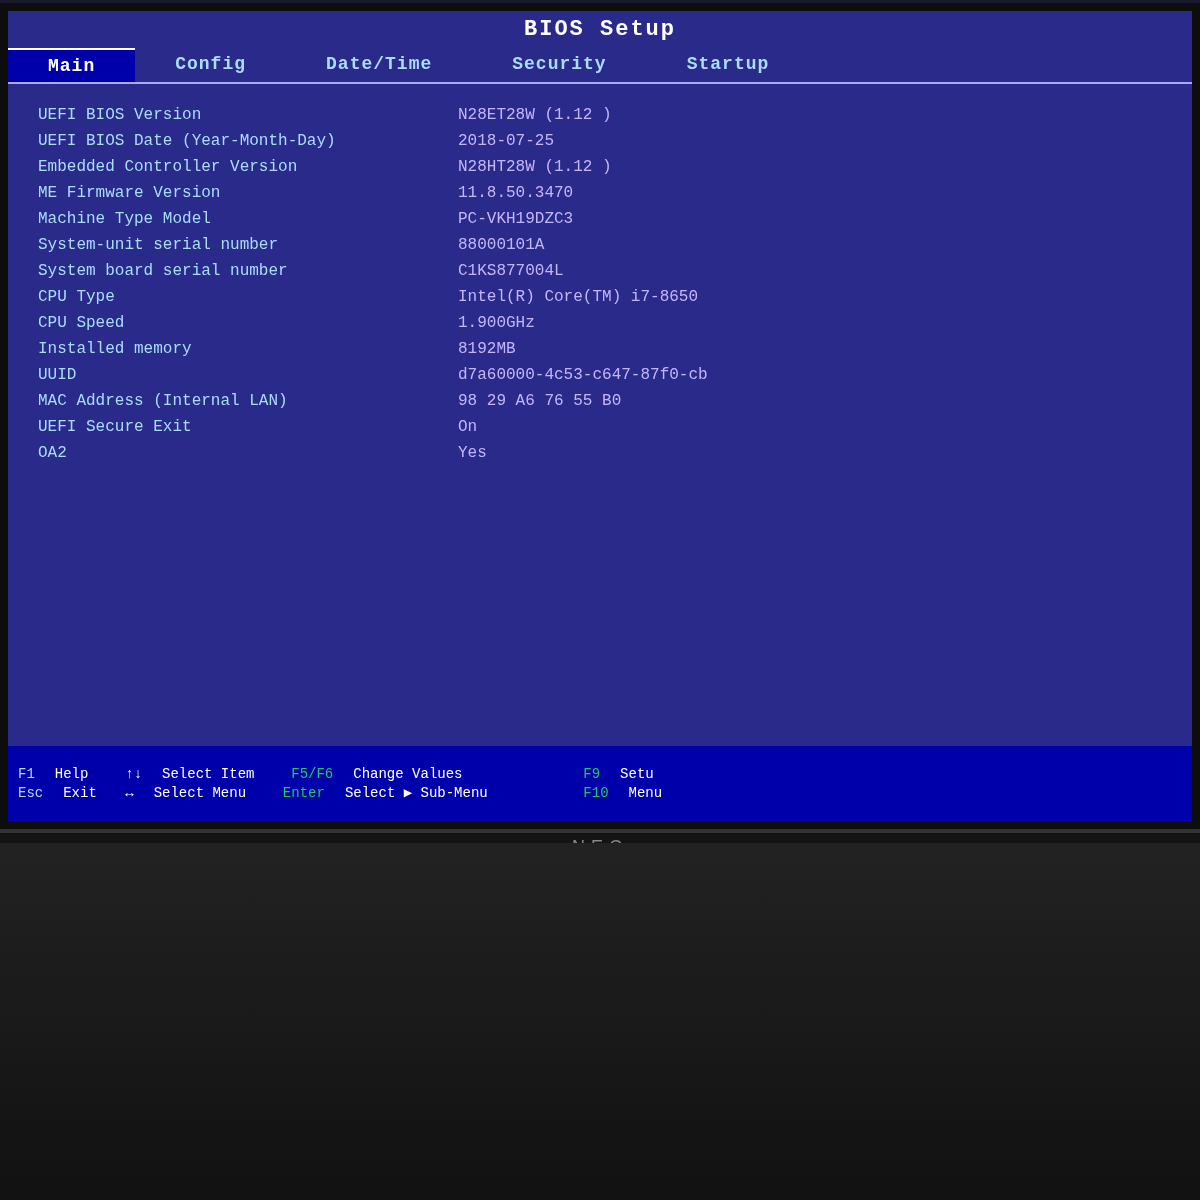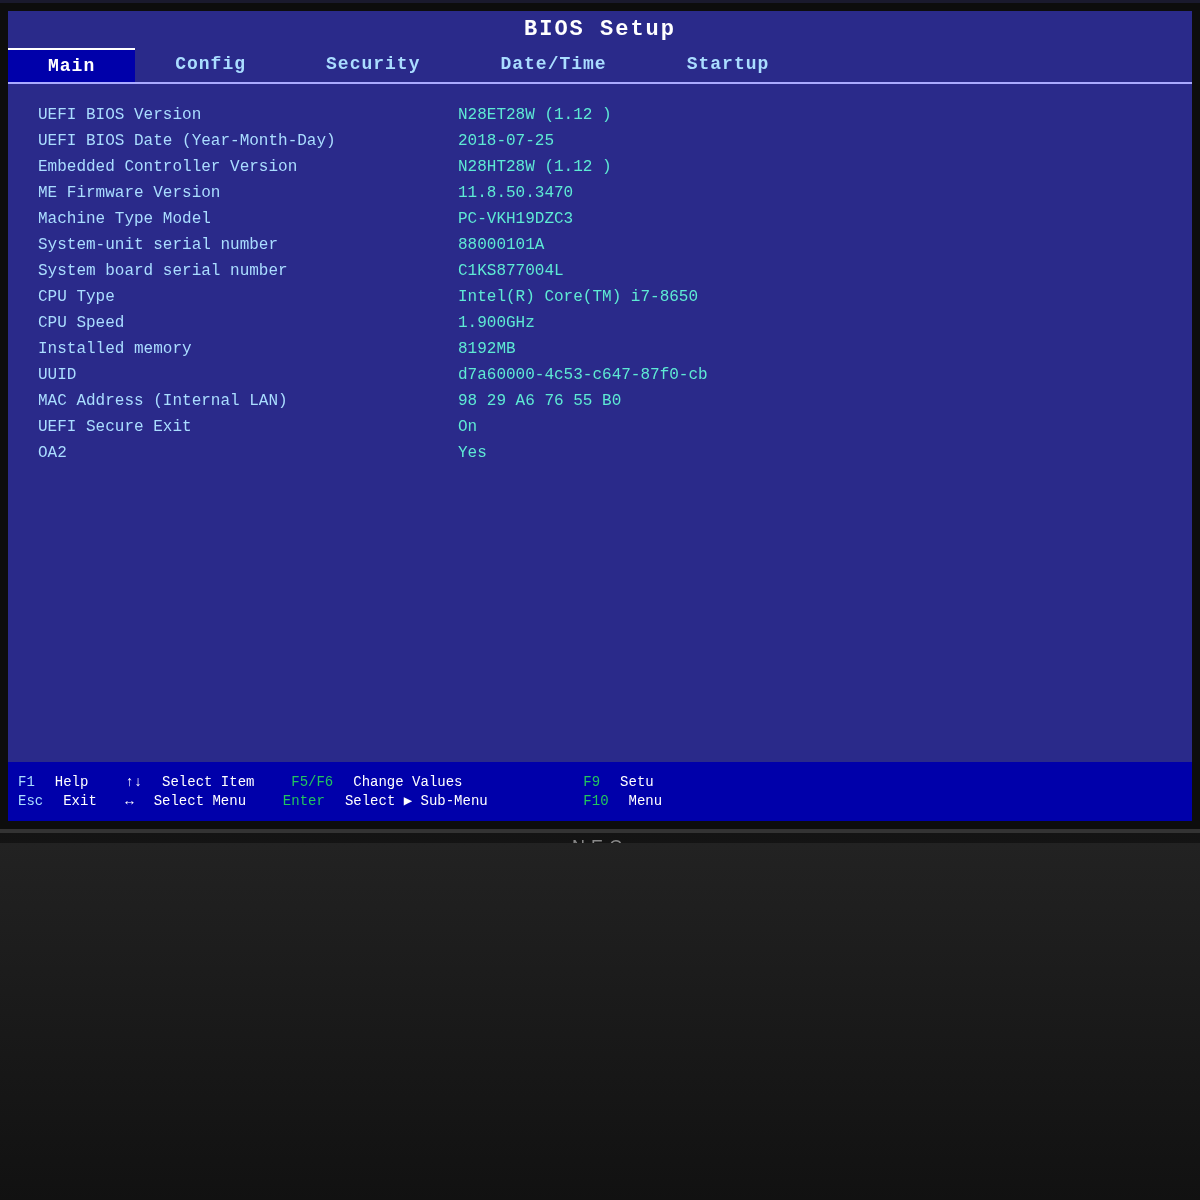--- a/index.html
+++ b/index.html
@@ -85,33 +85,33 @@
 
     .info-label {
       color: #aaddff;
       font-size: 16px;
       min-width: 420px;
       font-family: 'Courier New', Courier, monospace;
       font-weight: normal;
     }
 
     .info-value {
-      color: #5eead4;
+      color: #c4b5fd;
       font-size: 16px;
       font-family: 'Courier New', Courier, monospace;
     }
 
     
     .status-bar {
       position: absolute;
       bottom: 0;
       left: 0;
       width: 100%;
       background: #0000aa;
-      padding: 12px 10px;
+      padding: 20px 10px;
       display: flex;
       flex-direction: column;
       gap: 2px;
     }
 
     .status-row {
       display: flex;
       gap: 20px;
       align-items: center;
       font-size: 14px;
@@ -198,24 +198,24 @@
         </div>
 
         <div class="nav-bar">
           <div class="nav-item active">
             <span>Main</span>
           </div>
           <div class="nav-item">
             <span>Config</span>
           </div>
           <div class="nav-item">
+            <span>Date/Time</span>
+          </div>
+          <div class="nav-item">
             <span>Security</span>
-          </div>
-          <div class="nav-item">
-            <span>Date/Time</span>
           </div>
           <div class="nav-item">
             <span>Startup</span>
           </div>
         </div>
 
         <div class="content-area">
           <div id="info-rows-container">
           <div class="info-row">
                 <span class="info-label">UEFI BIOS Version</span>

